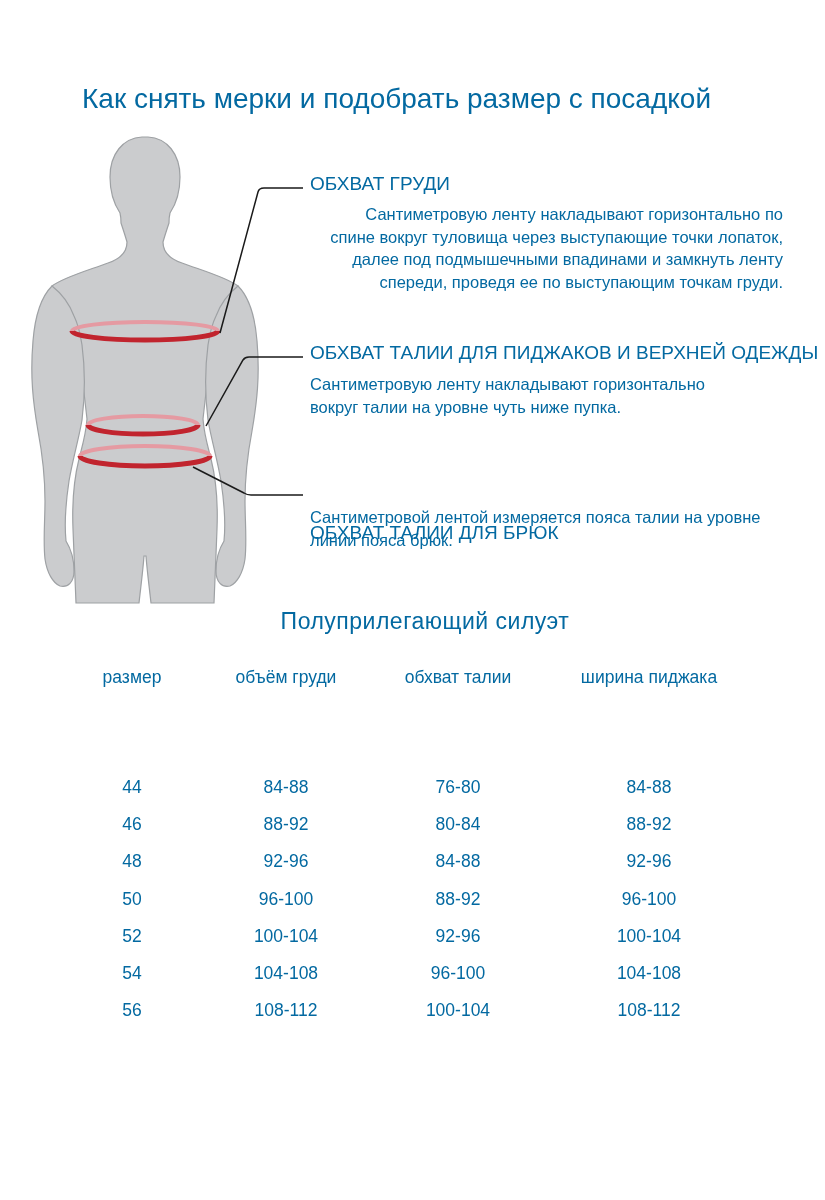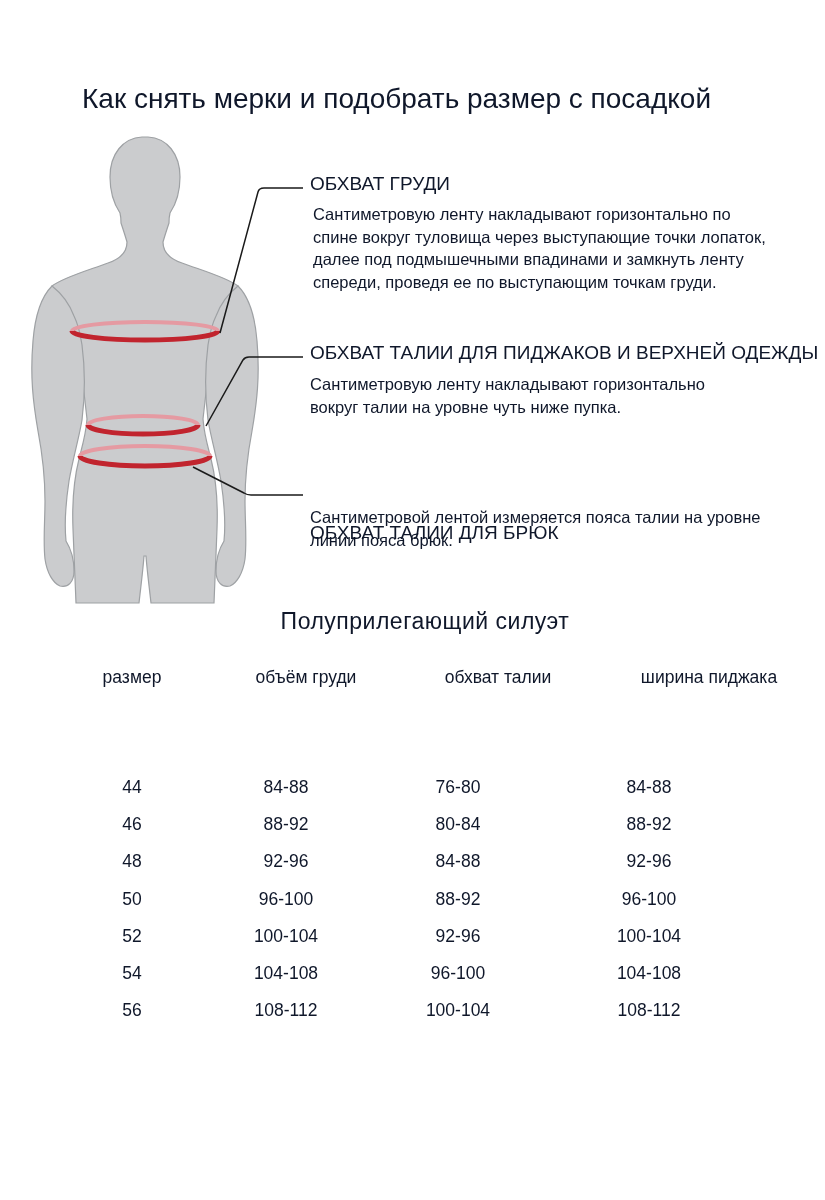--- a/index.html
+++ b/index.html
@@ -1,42 +1,42 @@
 <!DOCTYPE html>
 <html><head>
 <meta charset="utf-8">
 <style>
   html,body{margin:0;padding:0;background:#fff;}
   .page{
     position:relative;width:825px;height:1200px;background:#ffffff;overflow:hidden;
-    font-family:"Liberation Sans", sans-serif;color:#0f172a;
+    font-family:"Liberation Sans", sans-serif;color:#0369a1;
   }
   .abs{position:absolute;}
   .page-title{
     left:82px;top:82px;font-size:28px;line-height:1.2;white-space:nowrap;
   }
   .figure-svg{left:25px;top:125px;width:285px;height:485px;}
   .sec-heading{font-size:19px;line-height:1.25;white-space:nowrap;}
   .sec-body{font-size:16.5px;line-height:22.6px;white-space:pre-line;}
   .h1{left:310px;top:172px;}
-  .p1{left:313px;top:203px;width:470px;}
+  .p1{left:313px;top:203px;width:470px;text-align:right;}
   .h2{left:310px;top:341px;}
   .p2{left:310px;top:373px;width:470px;}
   .h3{left:310px;top:482px;margin-top:39px;}
   .p3{left:310px;top:506px;width:480px;}
   .table-title{
     left:25px;top:608px;width:800px;text-align:center;
     font-size:23px;font-weight:normal;letter-spacing:0.5px;
   }
   .size-table{left:60px;width:690px;}
   .trow{
     display:grid;grid-template-columns:144px 164px 180px 202px;
     text-align:center;font-size:17.5px;
   }
-  .thead1{top:668px;gap:20px;}
+  .thead1{top:668px;}
   .thead2{top:702px;}
   .tbody{top:778px;display:flex;flex-direction:column;gap:18.2px;}
   .tbody .trow{height:19px;line-height:19px;}
   .thead1 .tcell,.thead2 .tcell{height:19px;line-height:19px;}
 </style>
 </head>
 <body>
 
 <div class="page">
 

